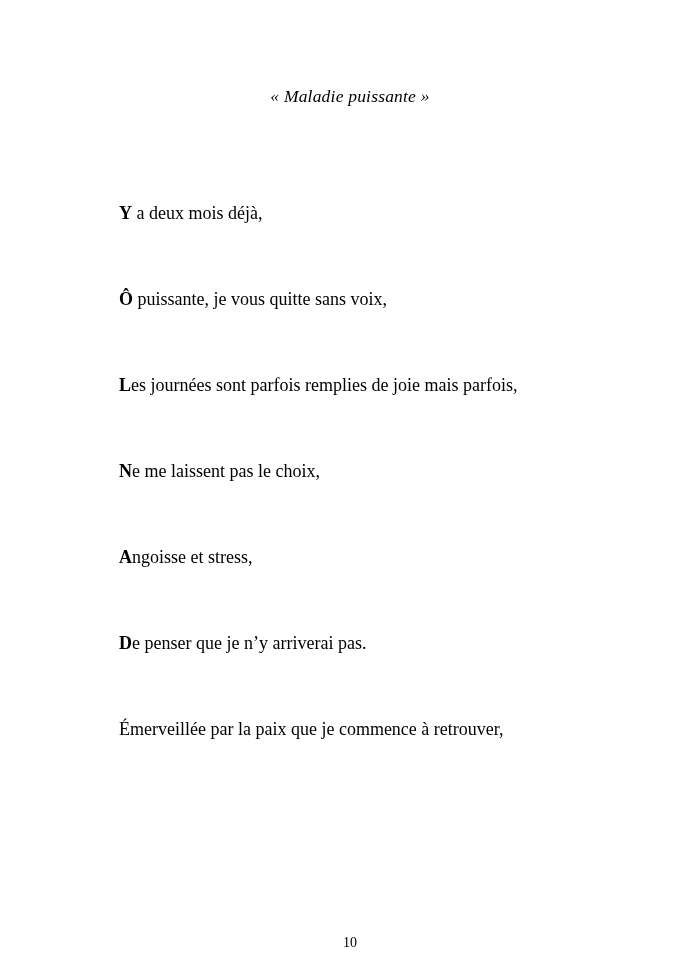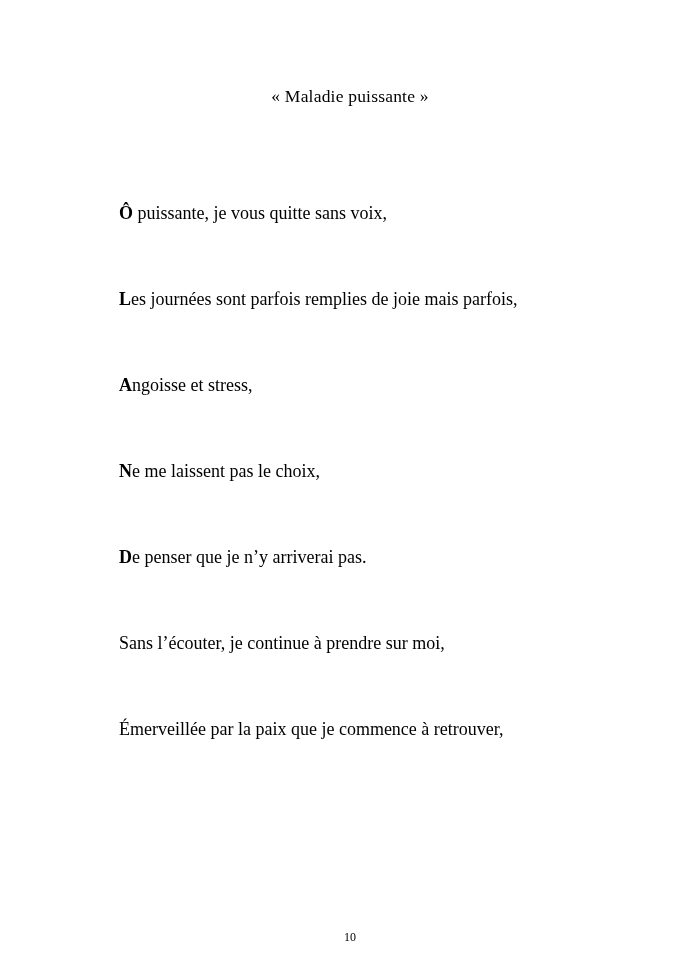--- a/index.html
+++ b/index.html
@@ -20,71 +20,72 @@
     width: 700px;
     height: 980px;
     box-sizing: border-box;
   }
   .poem-title {
     position: absolute;
     top: 86px;
     left: 0;
     width: 700px;
     text-align: center;
+    font-style: italic;
     font-size: 17.5px;
     letter-spacing: 0.2px;
   }
   .poem-body {
     position: absolute;
     top: 170px;
     left: 92px;
     width: 530px;
   }
   .poem-line {
     font-size: 18px;
     line-height: 28.7px;
     white-space: pre-wrap;
   }
   .poem-line .drop {
     font-weight: bold;
   }
   .page-number {
     position: absolute;
-    bottom: 35px;
+    bottom: 29px;
     left: 0;
     width: 700px;
     text-align: center;
-    font-size: 12px;
+    font-size: 14px;
   }
 </style>
 </head>
 <body>
 
 <div class="page">
 
   <div class="poem-title">« Maladie puissante »</div>
 
   <div class="poem-body">
     <div class="poem-line">
+      <span class="drop">Y</span><span> a deux mois déjà,</span>
+    </div>
+    <div class="poem-line">
       <span class="drop">Ô</span><span> puissante, je vous quitte sans voix,</span>
     </div>
     <div class="poem-line">
       <span class="drop">L</span><span>es journées sont parfois remplies de joie mais parfois,</span>
     </div>
     <div class="poem-line">
+      <span class="drop">N</span><span>e me laissent pas le choix,</span>
+    </div>
+    <div class="poem-line">
       <span class="drop">A</span><span>ngoisse et stress,</span>
     </div>
     <div class="poem-line">
-      <span class="drop">N</span><span>e me laissent pas le choix,</span>
-    </div>
-    <div class="poem-line">
       <span class="drop">D</span><span>e penser que je n’y arriverai pas.</span>
-    </div>
-    <div class="poem-line">
-      <span class="drop"></span><span>Sans l’écouter, je continue à prendre sur moi,</span>
     </div>
     <div class="poem-line">
       <span class="drop"></span><span>Émerveillée par la paix que je commence à retrouver,</span>
     </div>
 
   </div>
 
   <div class="page-number">10</div>
 
 </div>

